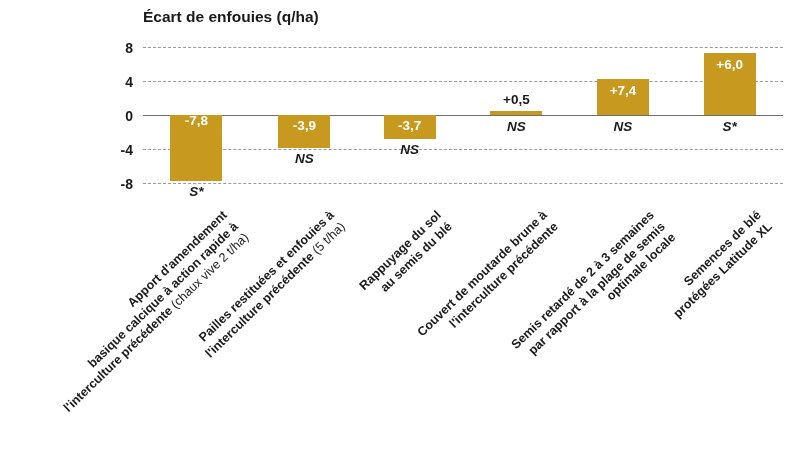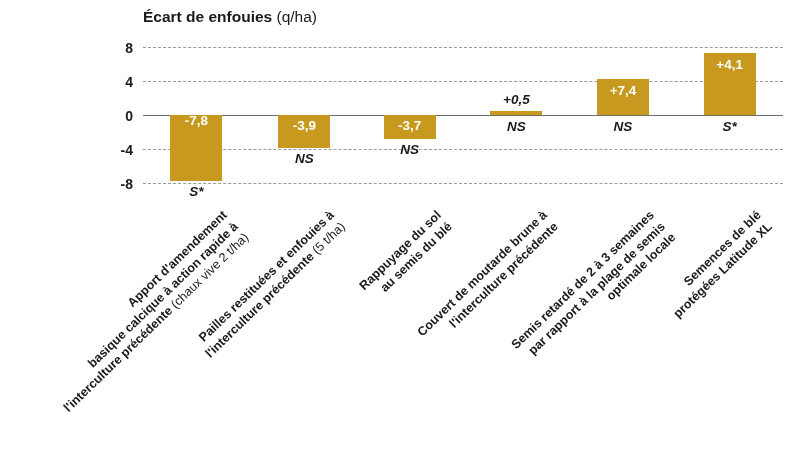--- a/index.html
+++ b/index.html
@@ -28,21 +28,21 @@
     left: 143px;
     top: 8px;
     font-size: 15.5px;
     color: #1a1a1a;
     white-space: nowrap;
   }
   .chart-title .strong {
     font-weight: bold;
   }
   .chart-title .light {
-    font-weight: normal;
+    font-weight: bold;
     text-align: right;
   }
 
   
   .plot {
     position: absolute;
     left: 143px;
     top: 38px;
     width: 640px;
     height: 158px;
@@ -177,31 +177,31 @@
         <div class="bar-value inside" style="top: 79.8649px;">-3,9</div>
         <div class="bar-sig" style="top: 113.173px;">NS</div>
       </div>
       <div class="bar-slot" style="left: 213.333px; width: 106.667px;">
         <div class="bar" style="height: 23.9135px; top: 76.8649px;"></div>
         <div class="bar-value inside" style="top: 79.8649px;">-3,7</div>
         <div class="bar-sig" style="top: 103.778px;">NS</div>
       </div>
       <div class="bar-slot" style="left: 320px; width: 106.667px;">
         <div class="bar" style="height: 4.27027px; top: 72.5946px;"></div>
-        <div class="bar-value outside" style="top: 53.5946px; font-style: italic;">+0,5</div>
+        <div class="bar-value outside" style="top: 53.5946px;">+0,5</div>
         <div class="bar-sig" style="top: 80.8649px;">NS</div>
       </div>
       <div class="bar-slot" style="left: 426.667px; width: 106.667px;">
         <div class="bar" style="height: 35.8703px; top: 40.9946px;"></div>
         <div class="bar-value inside" style="top: 44.9946px;">+7,4</div>
         <div class="bar-sig" style="top: 80.8649px;">NS</div>
       </div>
       <div class="bar-slot" style="left: 533.333px; width: 106.667px;">
         <div class="bar" style="height: 62.3459px; top: 14.5189px;"></div>
-        <div class="bar-value inside" style="top: 18.5189px;">+4,1</div>
+        <div class="bar-value inside" style="top: 18.5189px;">+6,0</div>
         <div class="bar-sig" style="top: 80.8649px;">S*</div>
       </div>
     </div>
 
   <div class="cat-labels" id="cat-labels">
       <div class="cat" style="left: 220.333px; top: 208px;">
         <div class="cat-inner">
           <div><span class="b">Apport d'amendement</span></div>
           <div><span class="b">basique calcique à action rapide à</span></div>
           <div><span class="b">l'interculture précédente </span><span class="n">(chaux vive 2 t/ha)</span></div>

